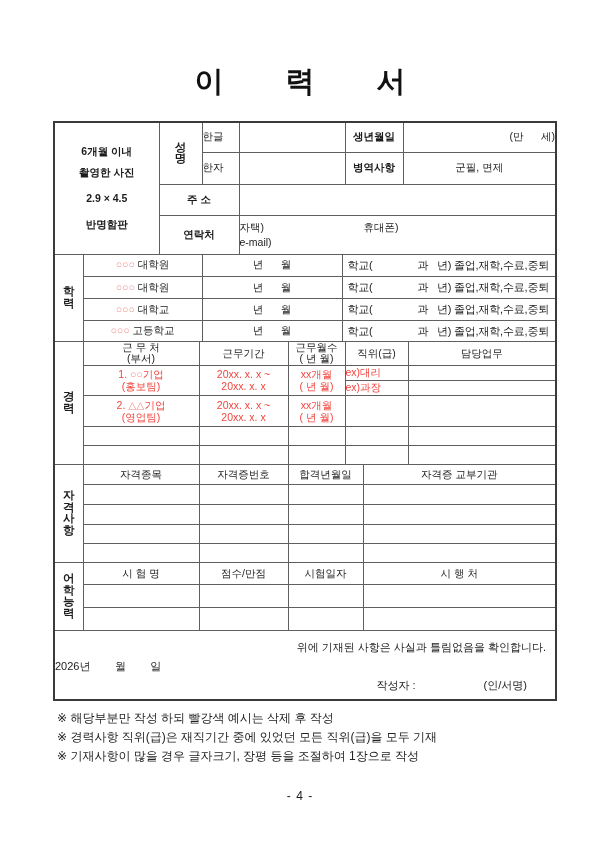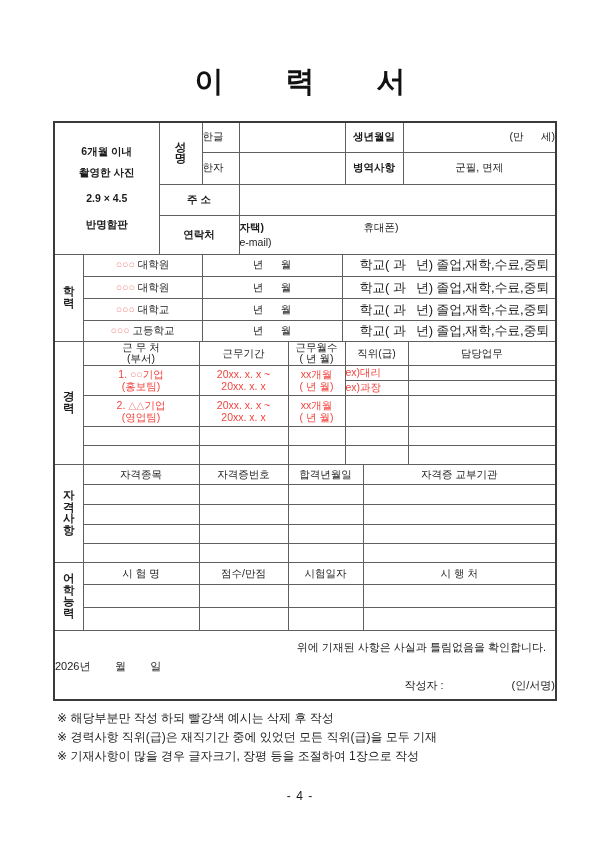--- a/index.html
+++ b/index.html
@@ -29,32 +29,32 @@
   .val{padding:0 6px;font-size:10.5px;}
   .val.right{text-align:right;}
   .val.center{text-align:center;padding:0;}
   .vcell{padding:0;}
   .vlabel{display:flex;flex-direction:column;height:100%;justify-content:space-evenly;
           align-items:center;font-weight:bold;font-size:11.5px;line-height:1;}
   .photo-cell{text-align:center;font-weight:bold;}
   .photo-line{font-size:10.5px;line-height:21px;}
   .photo-line.gap{margin-top:5px;}
   .contact{line-height:15px;}
-  .c-home{display:inline-block;width:124px;font-weight:bold;}
+  .c-home{display:inline-block;width:124px;}
   .edu-school{text-align:center;}
   .edu-right-in{display:flex;justify-content:space-between;align-items:center;
-                padding:0 6px 0 17px;font-size:13px;letter-spacing:-0.2px;}
+                padding:0 6px 0 5px;font-size:11px;letter-spacing:-0.2px;}
   .hd{font-weight:normal;text-align:center;font-size:10.5px;line-height:11px;}
   td.redc{text-align:center;font-size:10px;line-height:12px;color:#f2463f;}
   .pos{padding-left:9px;font-size:10px;color:#f2463f;}
   .sign{height:71px;display:flex;flex-direction:column;justify-content:center;
         gap:4px;font-size:11px;}
   .s1{text-align:right;padding-right:9px;}
   .s2{text-align:left;padding-right:70px;}
-  .s3{display:flex;justify-content:flex-end;padding-right:0;}
+  .s3{display:flex;justify-content:flex-end;padding-right:28px;}
   .s3 .writer{margin-right:68px;}
   .notes{position:absolute;left:57px;top:709px;font-size:12px;line-height:19px;color:#222;}
   .pagenum{position:absolute;top:789px;left:0;width:100%;text-align:center;
            font-size:12px;letter-spacing:1px;}
 </style>
 </head>
 <body>
 
 <div class="page">
 

